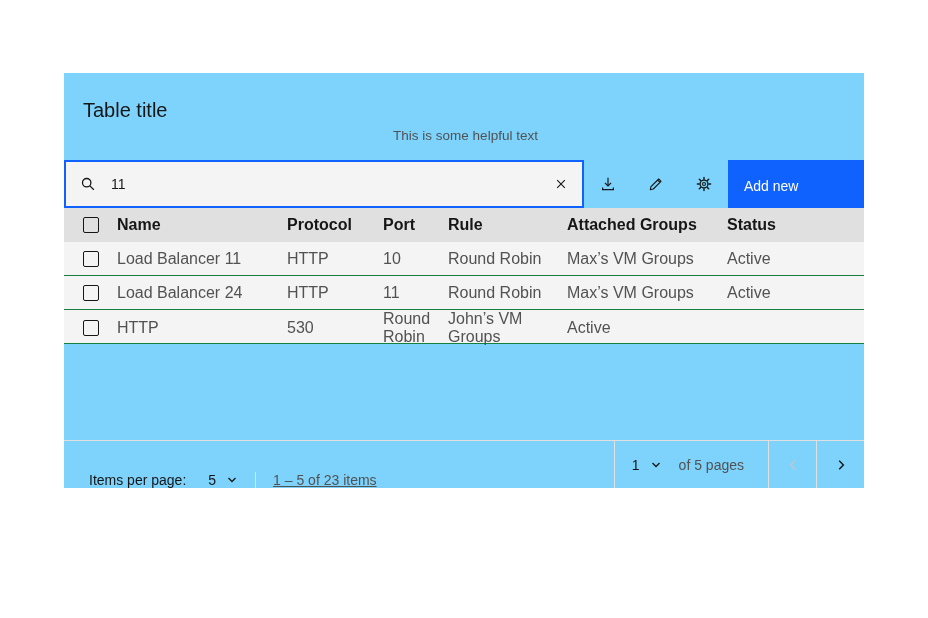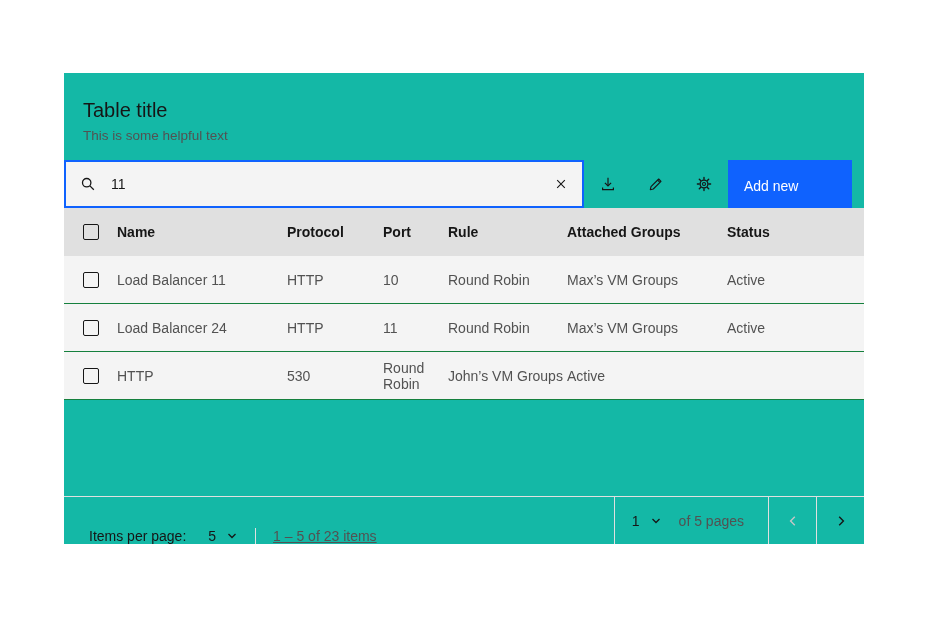--- a/index.html
+++ b/index.html
@@ -5,45 +5,45 @@
   html, body { margin: 0; padding: 0; }
   body {
     width: 928px; height: 618px;
     background: #ffffff;
     font-family: "Liberation Sans", sans-serif;
     position: relative; overflow: hidden;
     color: #161616;
   }
   * { box-sizing: border-box; }
 
-  .card { position: absolute; left: 64px; top: 73px; width: 800px; background: #14b8a6; }
+  .card { position: absolute; left: 64px; top: 73px; width: 800px; background: #7dd3fc; }
 
   .card-header { padding: 24px 16px 15px 19px; }
   .title { font-size: 20px; font-weight: 400; color: #161616; line-height: 26px; }
-  .subtitle { font-size: 13.5px; color: #525252; margin-top: 4px; line-height: 18px; }
+  .subtitle { font-size: 13.5px; color: #525252; margin-top: 4px; line-height: 18px; text-align: center; }
 
   .toolbar { display: flex; height: 48px; align-items: stretch; }
   .search { width: 520px; border: 2px solid #0f62fe; display: flex; align-items: center; background: #f4f4f4; }
   .search-icon { display: flex; align-items: center; padding-left: 14px; }
   .search input {
     flex: 1; min-width: 0; border: 0; outline: 0; background: transparent;
     font-size: 14px; color: #161616; padding: 0 0 0 15px; font-family: inherit;
   }
   .clear-btn { width: 42px; height: 100%; border: 0; background: transparent; display: flex; align-items: center; justify-content: center; cursor: pointer; padding: 0; }
   .icon-btn { width: 48px; border: 0; background: transparent; display: flex; align-items: center; justify-content: center; cursor: pointer; padding: 0; }
   .icon-btn span, .clear-btn span { display: flex; }
   .add-btn {
-    width: 124px; border: 0; background: #0f62fe; color: #ffffff;
+    width: 136px; border: 0; background: #0f62fe; color: #ffffff;
     font-size: 14px; text-align: left; padding: 4px 0 0 16px; cursor: pointer; font-family: inherit;
   }
 
   .grid-row {
     display: grid;
     grid-template-columns: 53px 170px 96px 65px 119px 160px 1fr;
-    align-items: center; height: 48px; font-size: 14px;
+    align-items: center; height: 34px; font-size: 16px;
   }
   .thead { background: #e0e0e0; color: #161616; font-weight: 700; }
   .trow { color: #525252; border-bottom: 1px solid #15803d; background: #f4f4f4; }
   .cb-cell { display: flex; align-items: center; padding-left: 19px; }
   .checkbox { width: 16px; height: 16px; border: 1px solid #161616; border-radius: 2px; background: transparent; cursor: pointer; padding: 0; }
 
   .spacer { height: 96px; }
 
   .pagination { height: 48px; border-top: 1px solid #e0e0e0; display: flex; align-items: stretch; font-size: 14px; }
   .pg-left { display: flex; align-items: flex-end; }

